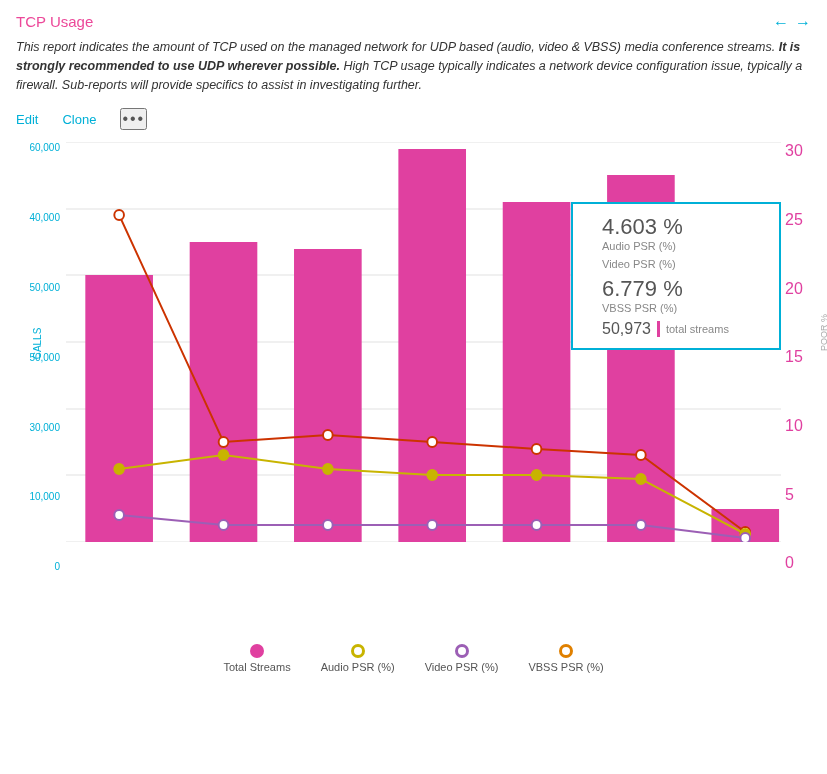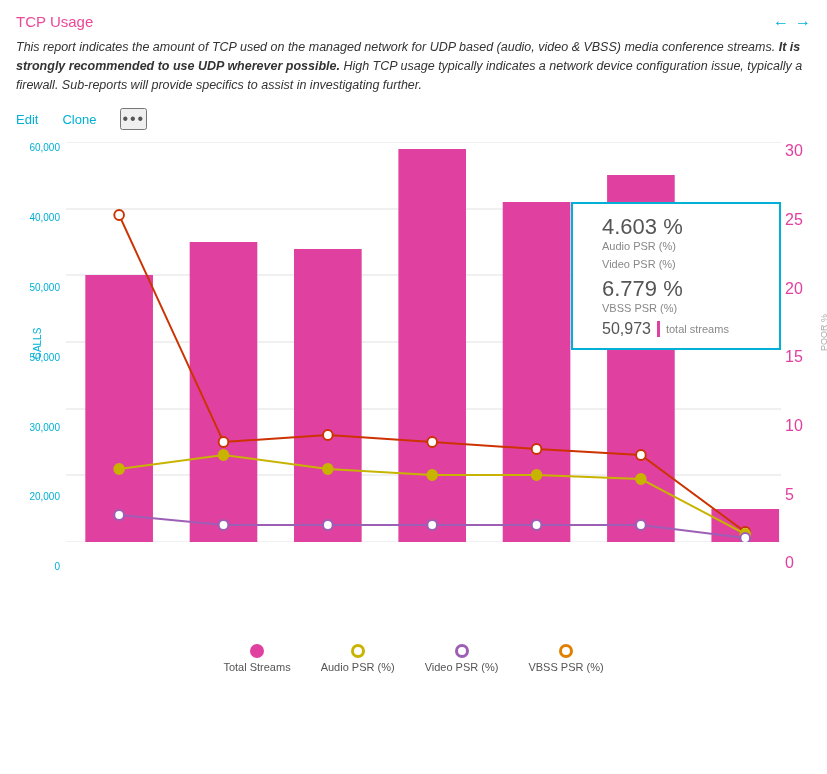--- a/index.html
+++ b/index.html
@@ -203,21 +203,21 @@
     <button class="toolbar-btn">Clone</button>
     <button class="toolbar-dots">•••</button>
   </div>
 
   <div class="chart-area">
 
     <div class="calls-label">CALLS</div>
 
     <div class="y-axis-left">
       <span>0</span>
-      <span>20,000</span>
+      <span>10,000</span>
       <span>30,000</span>
       <span>50,000</span>
       <span>50,000</span>
       <span>40,000</span>
       <span>60,000</span>
     </div>
 
     <div style="position:absolute; left:50px; right:30px; top:0; bottom:90px;">
       <svg width="100%" height="100%" viewBox="0 0 740 400" preserveAspectRatio="none">
 

